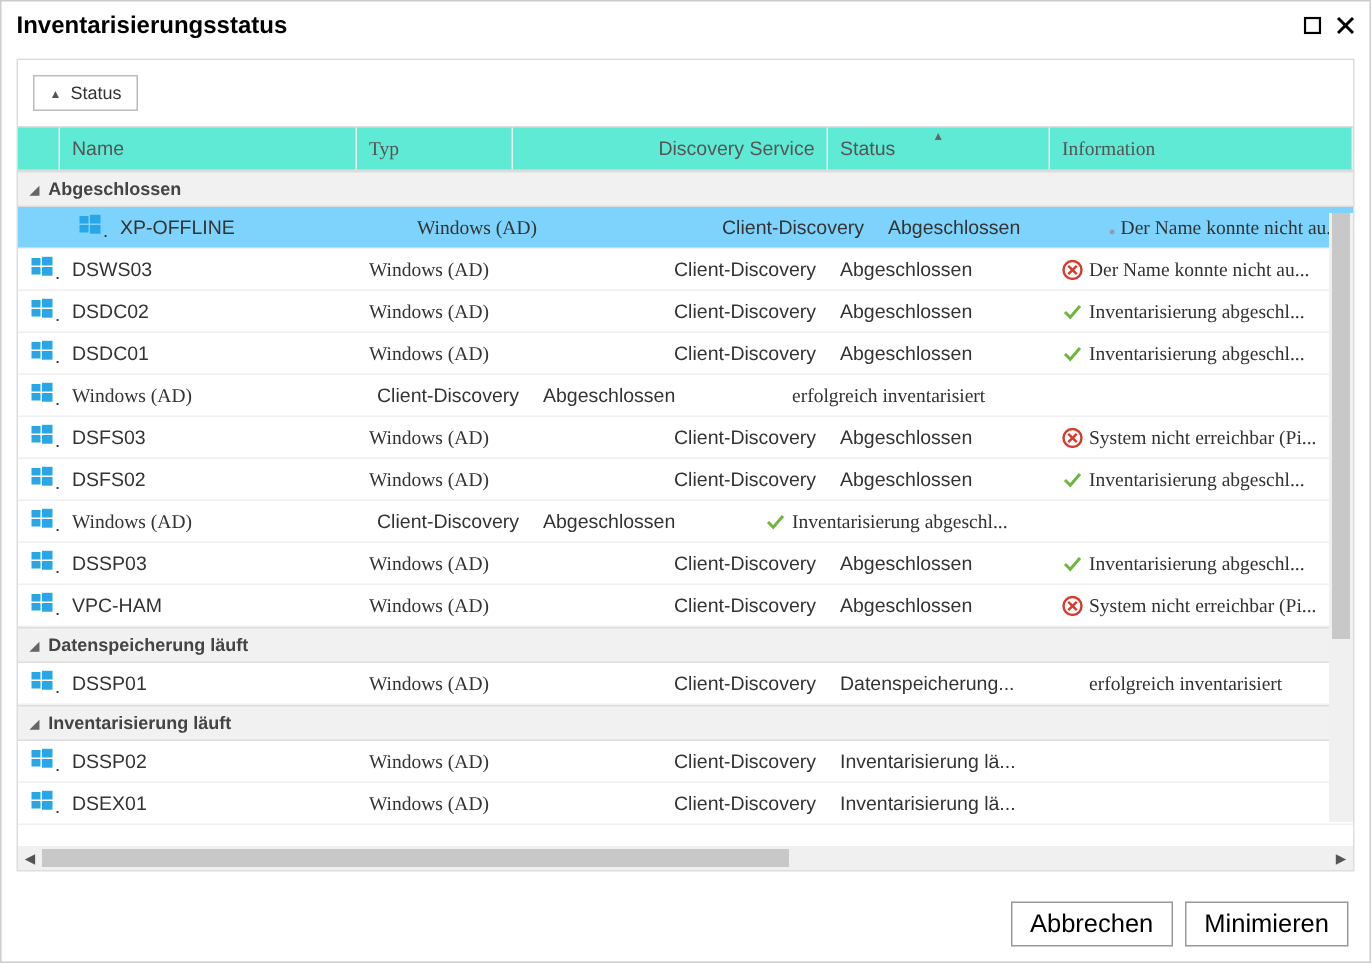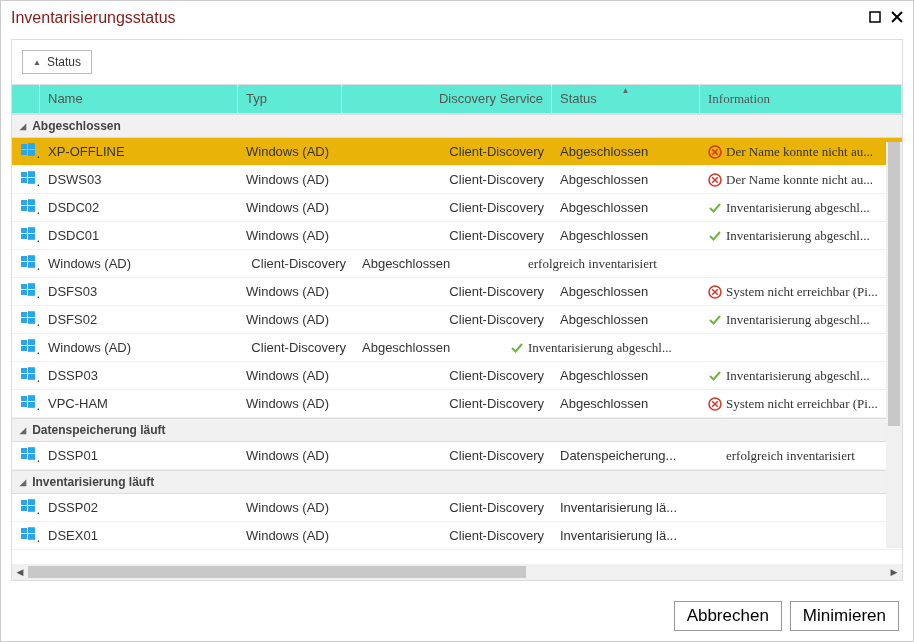--- a/index.html
+++ b/index.html
@@ -1,39 +1,39 @@
 <!DOCTYPE html>
 <html><head>
 <meta charset="utf-8">
 <style>
 * { box-sizing: border-box; margin: 0; padding: 0; }
 body { font-family: "Segoe UI", Tahoma, sans-serif; font-size: 13px; color: #333; background: #fff; }
 .window { width: 914px; height: 642px; border: 1px solid #ccc; display: flex; flex-direction: column; position: relative; }
 .titlebar { display: flex; align-items: center; padding: 8px 10px 12px 10px; }
-.titlebar-title { font-size: 16px; color: #7f1d1d; flex: 1; }
+.titlebar-title { font-size: 16px; color: #000000; flex: 1; font-weight: bold; }
 .titlebar-controls { display: flex; gap: 10px; align-items: center; }
 .titlebar-controls span { cursor: pointer; }
 .content { flex: 1; margin: 0 10px 10px 10px; border: 1px solid #ddd; display: flex; flex-direction: column; overflow: hidden; position: relative; }
 .group-chip { border: 1px solid #bbb; padding: 4px 10px; margin: 10px; display: inline-flex; align-items: center; gap: 6px; width: fit-content; font-size: 12px; cursor: pointer; }
 .group-chip .tri { font-size: 8px; color: #555; }
 .table-wrap { flex: 1; overflow: hidden; position: relative; }
 .table-head { display: flex; border-top: 1px solid #ddd; border-bottom: 1px solid #ddd; background: #5eead4; }
 .th { padding: 6px 8px; color: #555; font-size: 13px; border-right: 1px solid #eee; white-space: nowrap; overflow: hidden; text-overflow: ellipsis; position: relative; }
 .col-icon { width: 28px; flex: 0 0 28px; }
 .col-name { width: 198px; flex: 0 0 198px; }
-.col-typ { width: 104px; flex: 0 0 104px; }
+.col-typ { width: 104px; flex: 0 0 104px; font-family: Liberation Serif, serif; }
 .col-disc { width: 210px; flex: 0 0 210px; text-align: right; }
 .col-status { width: 148px; flex: 0 0 148px; }
 .col-info { flex: 1; font-family: Liberation Serif, serif; }
 .sort-ind { font-size: 8px; position: absolute; top: 1px; left: 50%; transform: translateX(-50%); color: #666; }
 .rows { overflow-y: auto; height: calc(100% - 30px); }
 .group-header { background: #f1f1f1; border-top: 1px solid #ddd; border-bottom: 1px solid #ddd; padding: 4px 8px; font-weight: 600; font-size: 12px; color: #444; display: flex; align-items: center; gap: 6px; cursor: pointer; }
 .group-header .caret { font-size: 8px; color: #666; }
 .row { display: flex; align-items: center; border-bottom: 1px solid #f0f0f0; min-height: 26px; }
-.row.selected { background: #eab308; }
+.row.selected { background: #7dd3fc; padding-left: 32px; }
 .cell { padding: 4px 8px; white-space: nowrap; overflow: hidden; text-overflow: ellipsis; }
 .win-icon { display: inline-block; width: 16px; height: 16px; }
 .win-icon svg { display: block; }
 .status-icon { display: inline-block; width: 14px; height: 14px; vertical-align: middle; margin-right: 4px; }
 .info-cell { display: flex; align-items: center; }
 .vscroll { position: absolute; top: 58px; right: 0; bottom: 16px; width: 16px; background: #f0f0f0; }
 .vscroll-thumb { position: absolute; top: 0; left: 2px; right: 2px; height: 70%; background: #c8c8c8; }
 .hscroll { height: 16px; background: #f0f0f0; display: flex; align-items: center; position: relative; }
 .hscroll-arrow { width: 16px; height: 16px; display: flex; align-items: center; justify-content: center; font-size: 9px; color: #555; cursor: pointer; }
 .hscroll-track { flex: 1; position: relative; height: 16px; }

